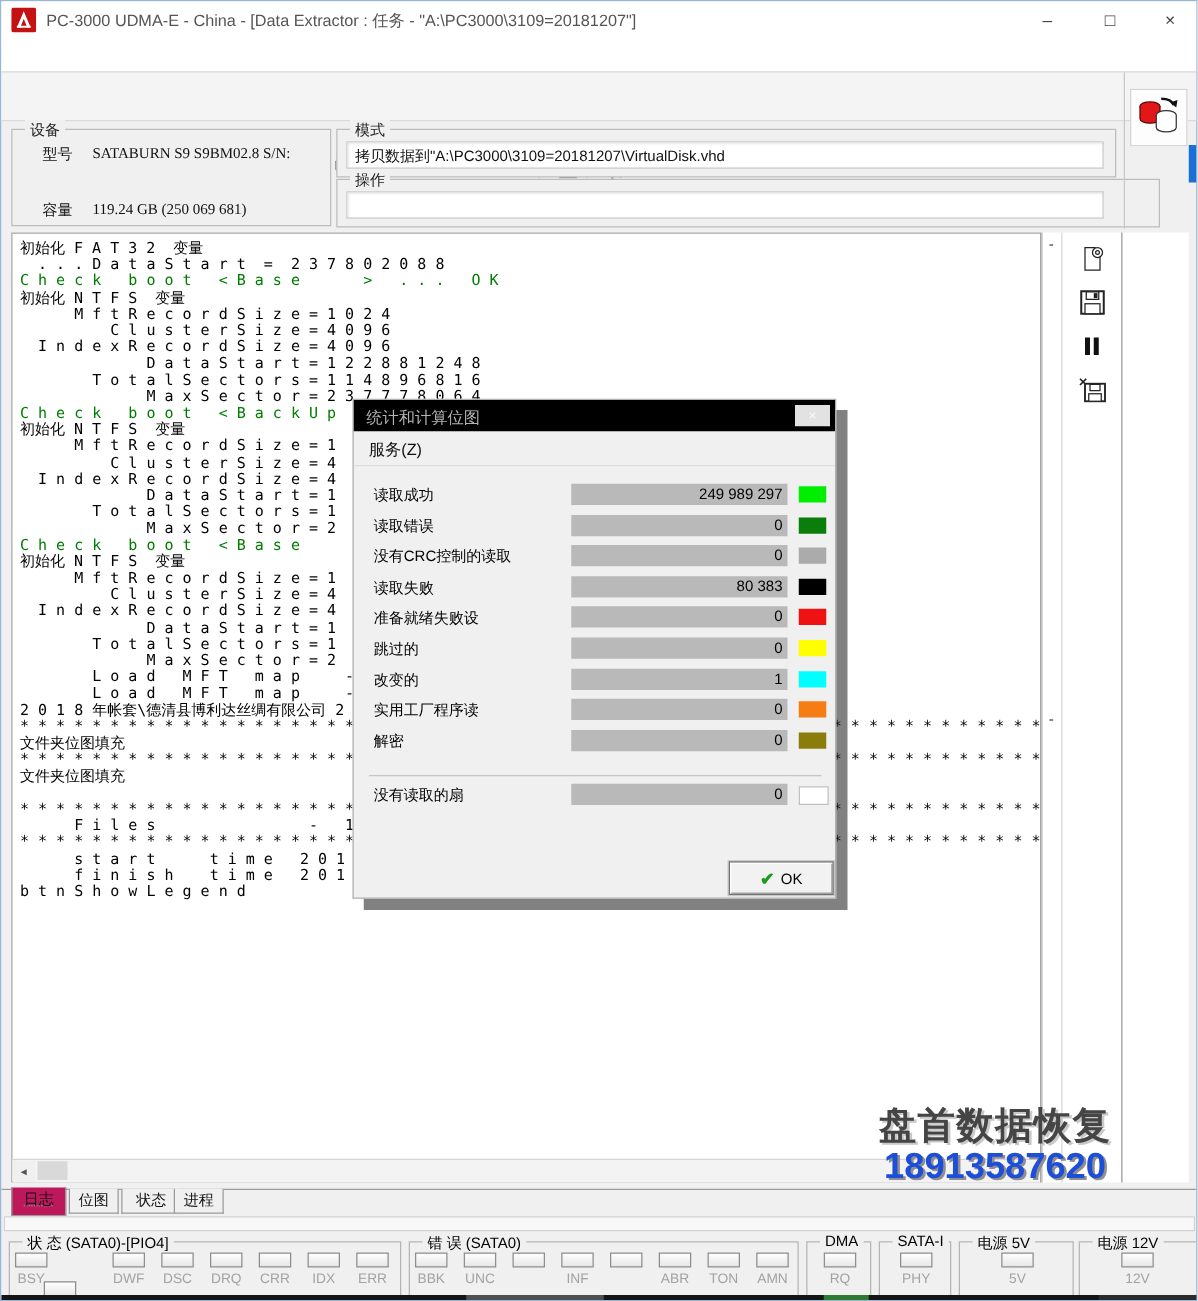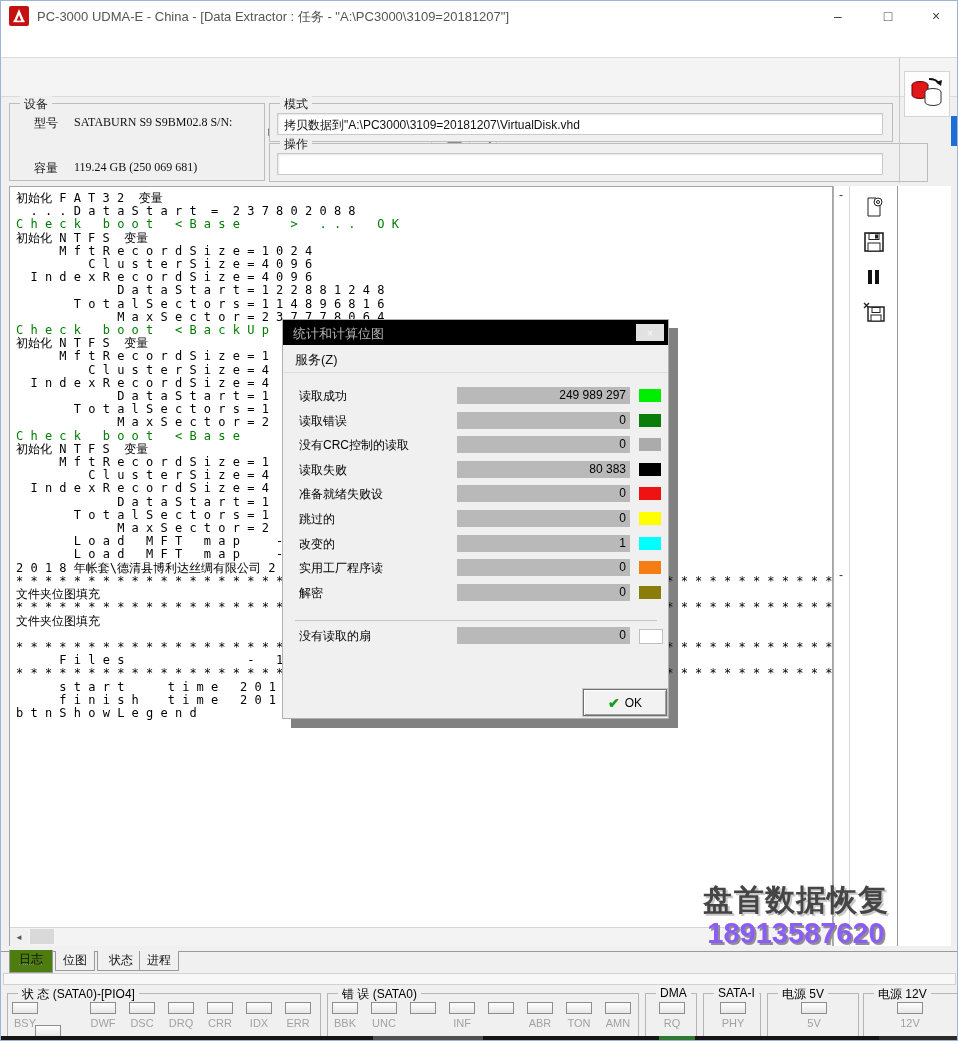--- a/index.html
+++ b/index.html
@@ -48,21 +48,21 @@
   #splitter-strip{left:832px;top:185px;width:16px;height:760px;background:#fff;border-left:1px solid #b0b0b0;}
   .dash{position:absolute;font-size:12px;color:#333;}
   #side-icons{left:848px;top:185px;width:48px;height:760px;background:#fff;border-left:1px solid #d8d8d8;
               display:flex;flex-direction:column;align-items:center;padding-top:8px;box-sizing:border-box;}
   #side-icons .sbtn{margin-bottom:9px;display:flex;align-items:center;justify-content:center;width:30px;height:26px;}
   #right-pane{left:896px;top:185px;width:54px;height:760px;background:#fff;border-left:1px solid #999;box-sizing:border-box;}
   
   #tabline{left:0;top:950px;width:958px;border-top:1px solid #9a9a9a;}
   .tab{position:absolute;top:950px;height:20px;font-size:12px;color:#111;text-align:center;line-height:19px;
        background:#f0f0f0;border:1px solid #9a9a9a;border-top:none;box-sizing:border-box;}
-  .tab.active{background:#4d7c0f;top:949px;height:23px;text-decoration:underline dotted #888;}
+  .tab.active{background:#be185d;top:949px;height:23px;text-decoration:underline dotted #888;}
   #statusline{left:2px;top:972px;width:953px;height:12px;background:#f8f8f8;border:1px solid #d2d2d2;box-sizing:border-box;}
   
   .ledgroup{position:absolute;top:992px;height:44px;border:1px solid #b5b5b5;box-sizing:border-box;}
   .ledgroup .glabel{font-size:12px;color:#000000;}
   .ledwrap{position:absolute;top:8px;width:28px;text-align:center;}
   .led{width:26px;height:12px;border:1px solid #8d8d8d;background:linear-gradient(#fefefe,#e7e7e7);
        box-sizing:border-box;margin:0 auto;}
   .ledlbl{font-size:11px;color:#a2a2a2;margin-top:3px;white-space:nowrap;}
   #bottomstrip{left:0;top:1035px;width:958px;height:6px;background:#151515;}
   .bseg{position:absolute;top:0;height:6px;}
@@ -81,21 +81,21 @@
         font-size:12px;color:#000;text-align:right;padding:1px 4px 0 0;box-sizing:border-box;}
   .dswatch{position:absolute;left:356px;top:3px;width:22px;height:13px;}
   #dialog-hr{left:12px;top:300px;width:362px;border-top:1px solid #c4c4c4;}
   #ok-btn{left:300px;top:369px;width:82px;height:25px;background:#f2f2f2;border:1px solid #707070;
           box-shadow:inset 1px 1px 0 #fff, inset -1px -1px 0 #9f9f9f, 0 0 0 1px #c9c9c9;
           display:flex;align-items:center;justify-content:center;font-size:12px;color:#000;gap:5px;}
   #ok-check{color:#1a9c1a;font-weight:bold;font-size:14px;}
   
   #watermark{left:688px;top:879px;width:214px;text-align:center;z-index:30;}
   #wm1{font-size:30px;font-weight:bold;color:#454545;text-shadow:2px 2px 0 #c9c9c9;letter-spacing:1px;}
-  #wm2{font-size:29px;font-weight:bold;color:#8b5cf6;text-shadow:2px 2px 0 #8f8f8f;margin-top:-4px;}
+  #wm2{font-size:29px;font-weight:bold;color:#1d4ed8;text-shadow:2px 2px 0 #8f8f8f;margin-top:-4px;}
 </style>
 </head>
 <body>
 
 <div id="win">
 
   <div id="titlebar" class="abs">
     <span id="app-icon" class="abs">
       <svg width="20" height="20">
           <rect width="20" height="20" fill="#c41212" rx="2"></rect>

